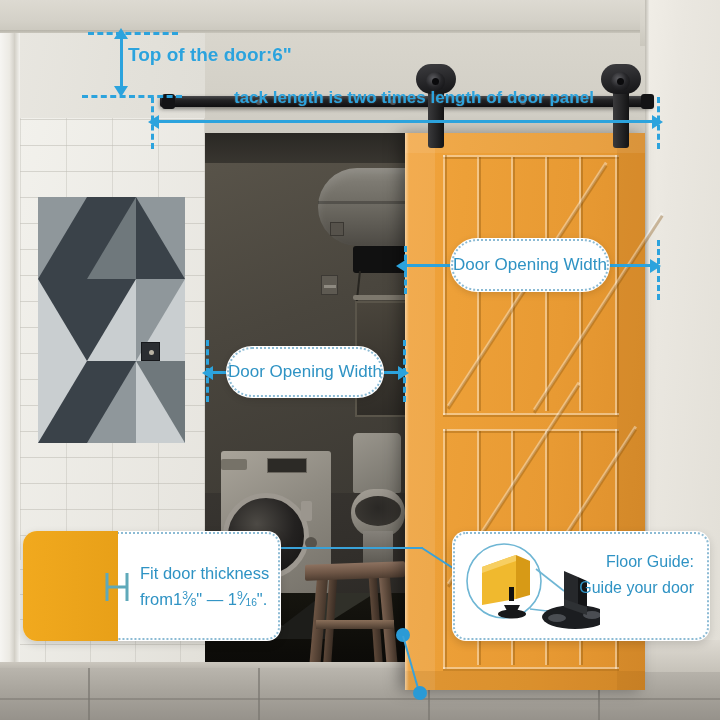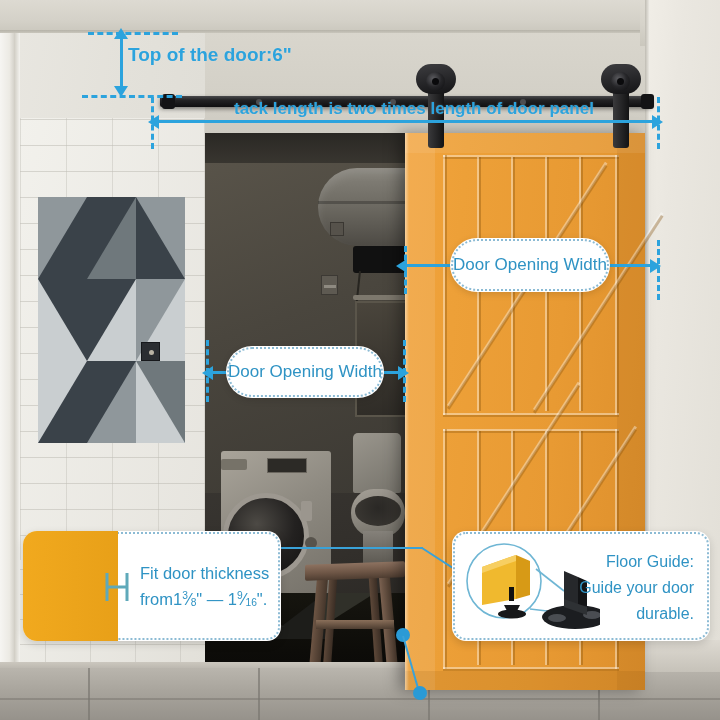--- a/index.html
+++ b/index.html
@@ -356,21 +356,21 @@
     <div class="solidV" style="left:120px;top:36px;height:56px"></div>
     <div class="arw arw-u" style="left:114px;top:28px"></div>
     <div class="arw arw-d" style="left:114px;top:86px"></div>
     <div class="lbl lbl-top" style="left:128px;top:44px">Top of the door:6"</div>
 
     <div class="dashV" style="left:151px;top:97px;height:52px"></div>
     <div class="dashV" style="left:657px;top:97px;height:52px"></div>
     <div class="solidH" style="left:158px;top:120px;width:496px"></div>
     <div class="arw arw-l" style="left:148px;top:115px"></div>
     <div class="arw arw-r" style="left:652px;top:115px"></div>
-    <div class="lbl lbl-track" style="left:234px;top:99px">tack length is two times length of door panel</div>
+    <div class="lbl lbl-track" style="left:234px;top:88px">tack length is two times length of door panel</div>
 
     <div class="dashV" style="left:404px;top:246px;height:48px"></div>
     <div class="dashV" style="left:657px;top:240px;height:60px"></div>
     <div class="solidH" style="left:402px;top:264px;width:256px"></div>
     <div class="arw arw-l" style="left:396px;top:259px"></div>
     <div class="arw arw-r" style="left:650px;top:259px"></div>
 
     <div class="dashV" style="left:206px;top:340px;height:62px"></div>
     <div class="dashV" style="left:403px;top:340px;height:62px"></div>
     <div class="solidH" style="left:208px;top:371px;width:196px"></div>
@@ -430,17 +430,16 @@
       <path d="M104 34 L118 40 L118 76 L104 70 Z" fill="#26282b"></path>
       <path d="M118 40 L127 44 L127 78 L118 76 Z" fill="#131416"></path>
       <ellipse cx="115" cy="80" rx="33" ry="12" fill="#1b1d20"></ellipse>
       <ellipse cx="97" cy="81" rx="9" ry="4" fill="#4a4d52"></ellipse>
       <ellipse cx="132" cy="78" rx="9" ry="4" fill="#4a4d52"></ellipse>
       <path d="M104 70 L127 78 L127 70 L104 62 Z" fill="#2e3134"></path>
     </svg>
     <div class="fg-txt" style="left:120px;top:18px;width:122px">
       <div>Floor Guide:</div>
       <div>Guide your door</div>
-      <div>durable.</div>
     </div>
   </div>
 
 </div>
 
 </body></html>

